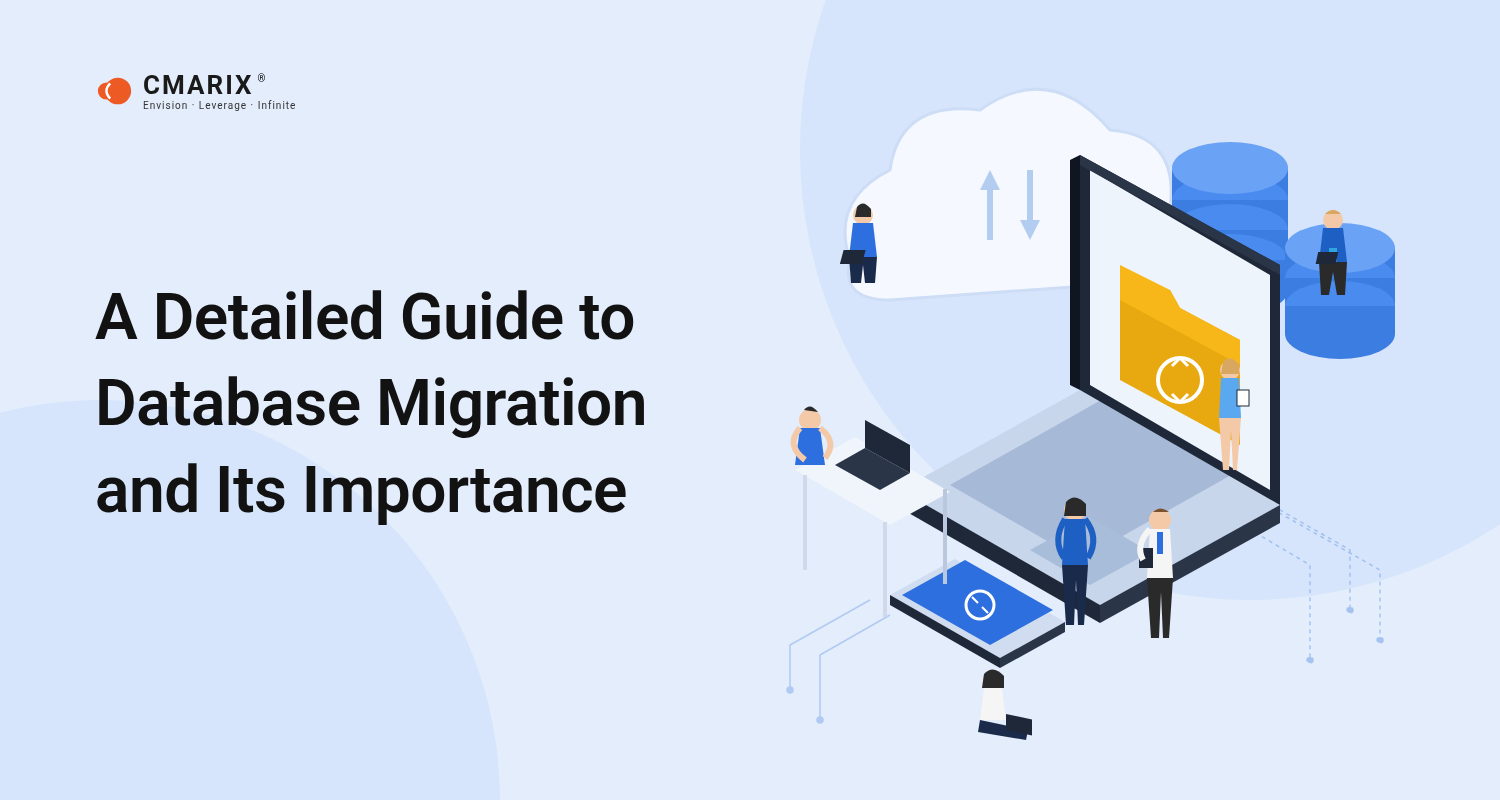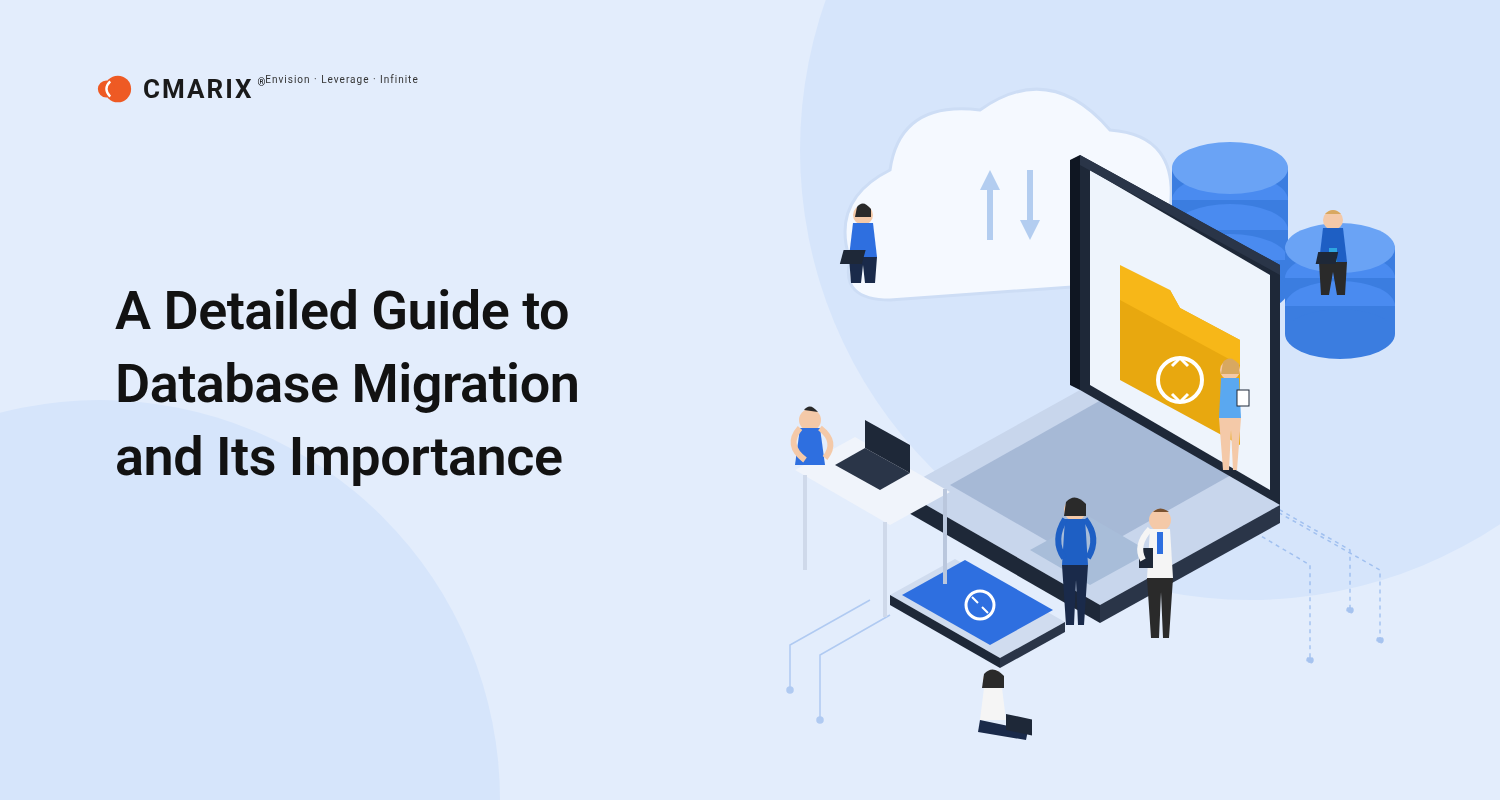--- a/index.html
+++ b/index.html
@@ -35,48 +35,47 @@
   left: 95px;
   display: flex;
   align-items: center;
   gap: 10px;
   z-index: 10;
 }
 .logo-mark {
   width: 38px;
   height: 38px;
 }
-.logo-text { display: flex; flex-direction: row; }
+.logo-text { display: flex; flex-direction: column; }
 .logo-name {
   font-size: 26px;
   font-weight: 700;
   letter-spacing: 2px;
   color: #1a1a1a;
 }
 .logo-tag {
   font-size: 10px;
   letter-spacing: 1px;
   color: #333;
 }
 .logo-reg {
   font-size: 10px;
   position: relative;
   top: -12px;
 }
 .headline {
   position: absolute;
   top: 275px;
   left: 95px;
-  font-size: 54px;
+  font-size: 64px;
   font-weight: 600;
   line-height: 1.35;
   color: #121212;
   letter-spacing: -0.5px;
   z-index: 10;
-  margin-left: 20px;
 }
 .illustration {
   position: absolute;
   right: 60px;
   top: 40px;
   width: 750px;
   height: 750px;
   z-index: 5;
 }
 </style>

